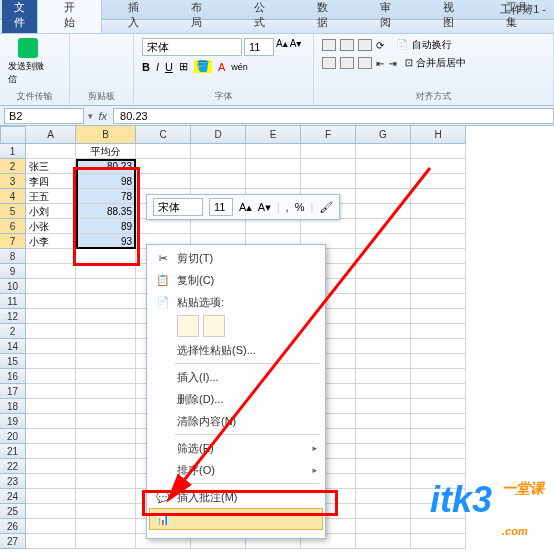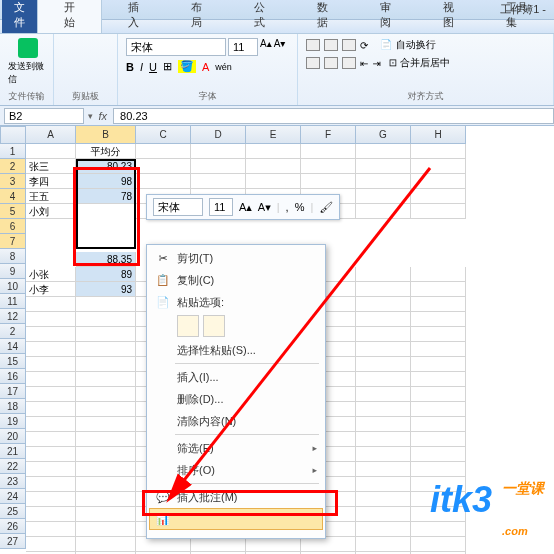--- a/index.html
+++ b/index.html
@@ -101,21 +101,21 @@
   <div class="tab">页面布局</div>
   <div class="tab">公式</div>
   <div class="tab">数据</div>
   <div class="tab">审阅</div>
   <div class="tab">视图</div>
   <div class="tab">PDF工具集</div>
   <div class="tab">百度</div>
 </div>
 
 <div class="ribbon">
-  <div class="group" style="width:54px">
+  <div class="group" style="width:70px">
     <div class="wechat">
       <div class="wechat-icon"></div>
       <span style="font-size:9px">发送到微信</span>
     </div>
     <div class="group-label">文件传输</div>
   </div>
   <div class="group" style="width:64px">
     <div class="group-label">剪贴板</div>
   </div>
   <div class="group font-group">
@@ -243,21 +243,21 @@
           <div class="cell r sel" style="width: 60px;">78</div>
           <div class="cell" style="width: 55px;"></div>
           <div class="cell" style="width: 55px;"></div>
           <div class="cell" style="width: 55px;"></div>
           <div class="cell" style="width: 55px;"></div>
           <div class="cell" style="width: 55px;"></div>
           <div class="cell" style="width: 55px;"></div>
         </div>
         <div class="cell-row">
           <div class="cell" style="width: 50px;">小刘</div>
-          <div class="cell r sel" style="width: 60px; margin-top: 48px;">88.35</div>
+          <div class="cell r sel" style="width: 60px;">88.35</div>
           <div class="cell" style="width: 55px;"></div>
           <div class="cell" style="width: 55px;"></div>
           <div class="cell" style="width: 55px;"></div>
           <div class="cell" style="width: 55px;"></div>
           <div class="cell" style="width: 55px;"></div>
           <div class="cell" style="width: 55px;"></div>
         </div>
         <div class="cell-row">
           <div class="cell" style="width: 50px;">小张</div>
           <div class="cell r sel" style="width: 60px;">89</div>

